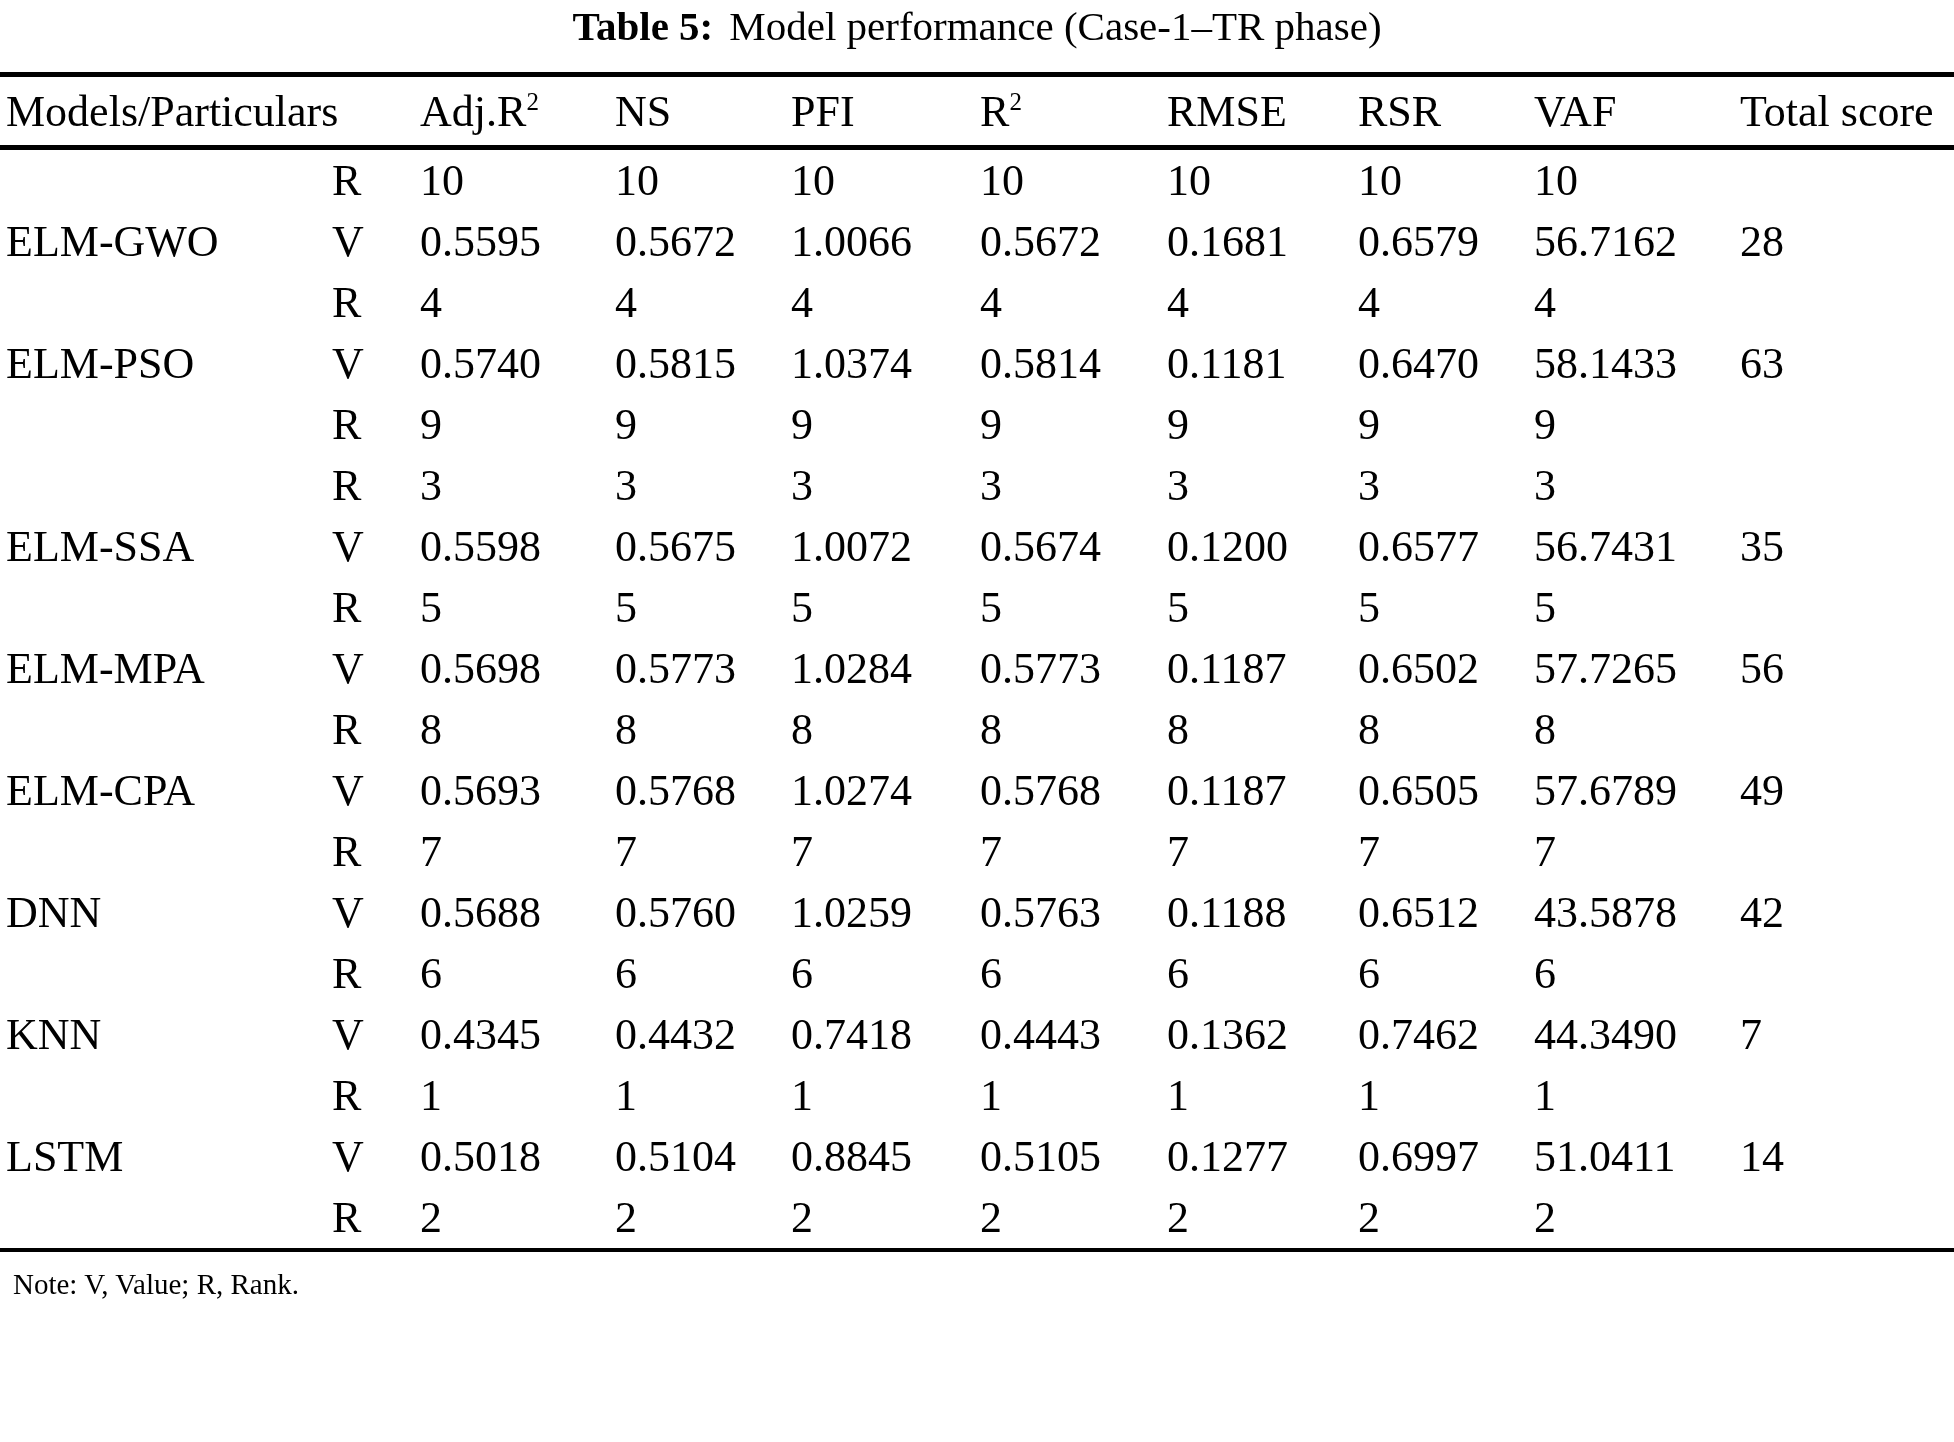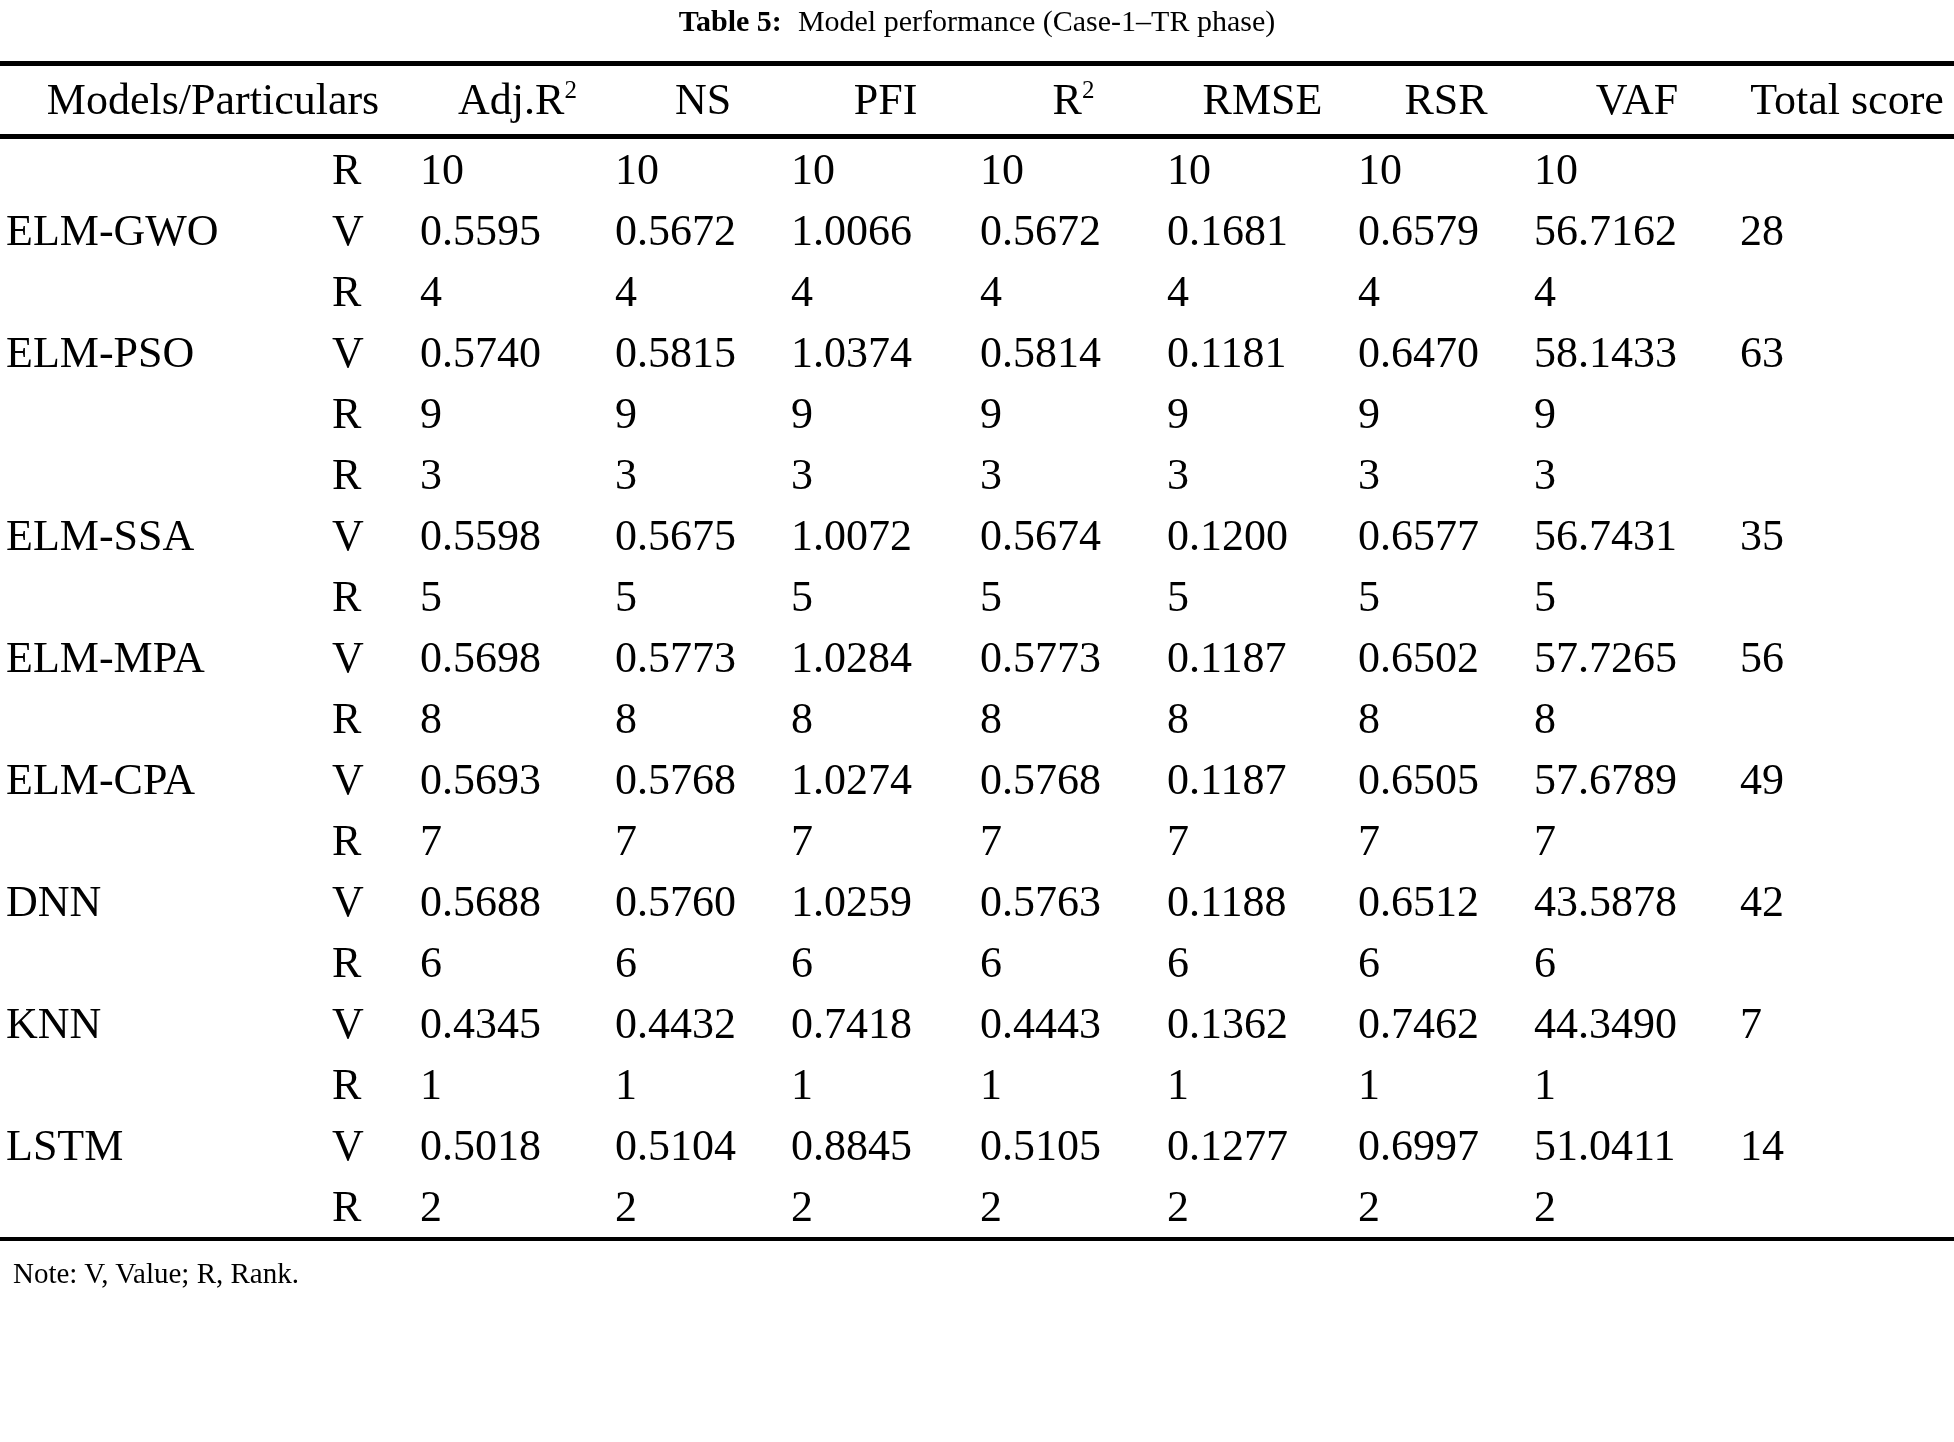--- a/index.html
+++ b/index.html
@@ -13,42 +13,42 @@
     height: 1442px;
     background: #ffffff;
     color: #000000;
     font-family: "Liberation Serif", "DejaVu Serif", serif;
     box-sizing: border-box;
     padding-top: 5px;
     overflow: hidden;
   }
   .caption {
     text-align: center;
-    font-size: 30px;
+    font-size: 41px;
     line-height: 1.05;
     white-space: nowrap;
   }
   .caption .caption-label {
     font-weight: bold;
     margin-right: 16px;
   }
   table.perf {
     width: 1954px;
     margin-top: 24px;
     border-collapse: collapse;
     table-layout: fixed;
     border-top: 5px solid #000;
     border-bottom: 4px solid #000;
   }
   thead tr {
     border-bottom: 5px solid #000;
   }
   th {
     font-weight: normal;
-    text-align: center;
+    text-align: left;
     font-size: 44px;
     height: 68px;
     padding: 0;
     vertical-align: middle;
     white-space: nowrap;
     overflow: visible;
   }
   td {
     font-size: 44px;
     height: 61px;

